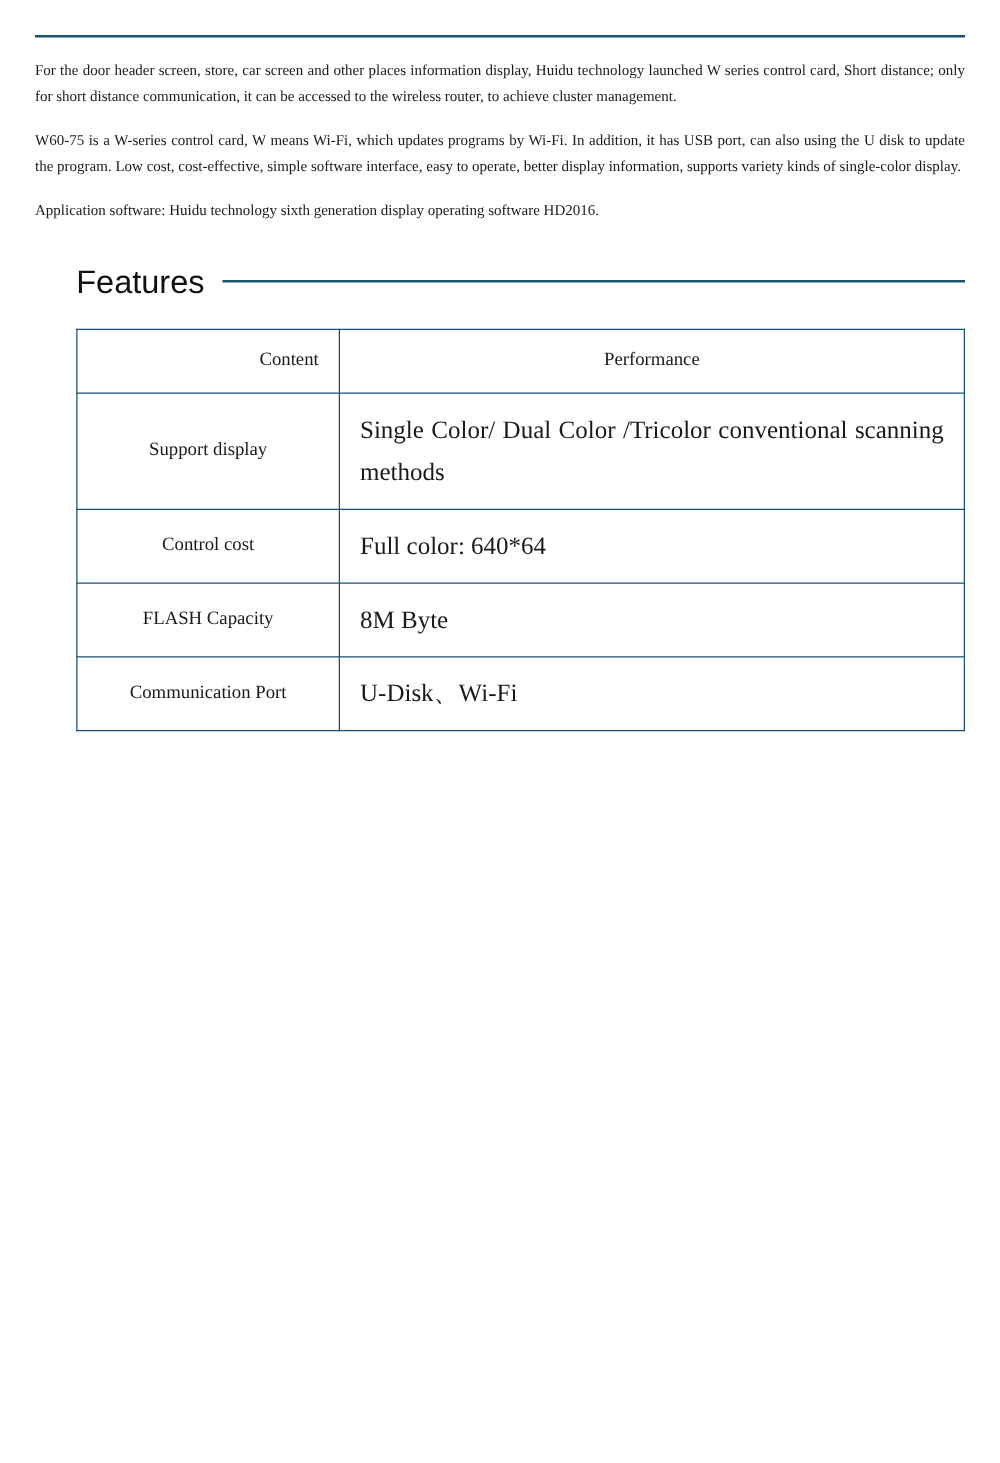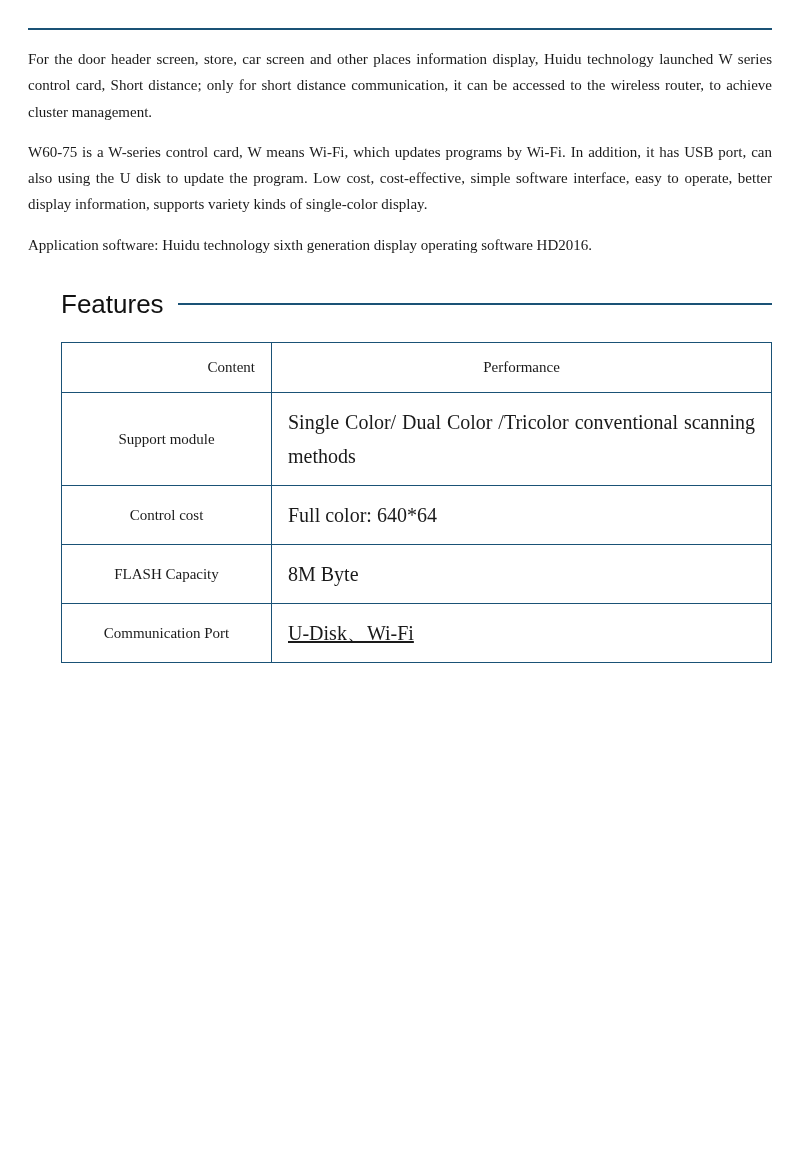--- a/index.html
+++ b/index.html
@@ -37,21 +37,21 @@
 
     .section-line {
       flex: 1;
       height: 2px;
       background: #1a5276;
     }
 
     .overview-text {
       text-align: justify;
       margin-bottom: 14px;
-      font-size: 15px;
+      font-size: 12px;
       line-height: 1.75;
     }
 
     .features-section {
       margin-top: 24px;
       padding-left: 33px;
     }
 
     table {
       width: 100%;
@@ -111,30 +111,30 @@
 
   <table>
     <thead>
       <tr>
         <th class="col-content">Content</th>
         <th class="col-performance">Performance</th>
       </tr>
     </thead>
     <tbody id="table-body">
     <tr>
-          <td>Support module</td>
+          <td>Support display</td>
           <td style="text-align: justify;">Single  Color/  Dual  Color  /Tricolor  conventional scanning methods</td>
         </tr>
         <tr>
           <td>Control cost</td>
           <td style="text-align: justify;">Full color: 640*64</td>
         </tr>
         <tr>
           <td>FLASH Capacity</td>
           <td style="text-align: justify;">8M Byte</td>
         </tr>
         <tr>
           <td>Communication Port</td>
-          <td style="text-align: justify; text-decoration: underline;">U-Disk、Wi-Fi</td>
+          <td style="text-align: justify;">U-Disk、Wi-Fi</td>
         </tr>
       </tbody>
   </table>
 </div>
 
 </body></html>

